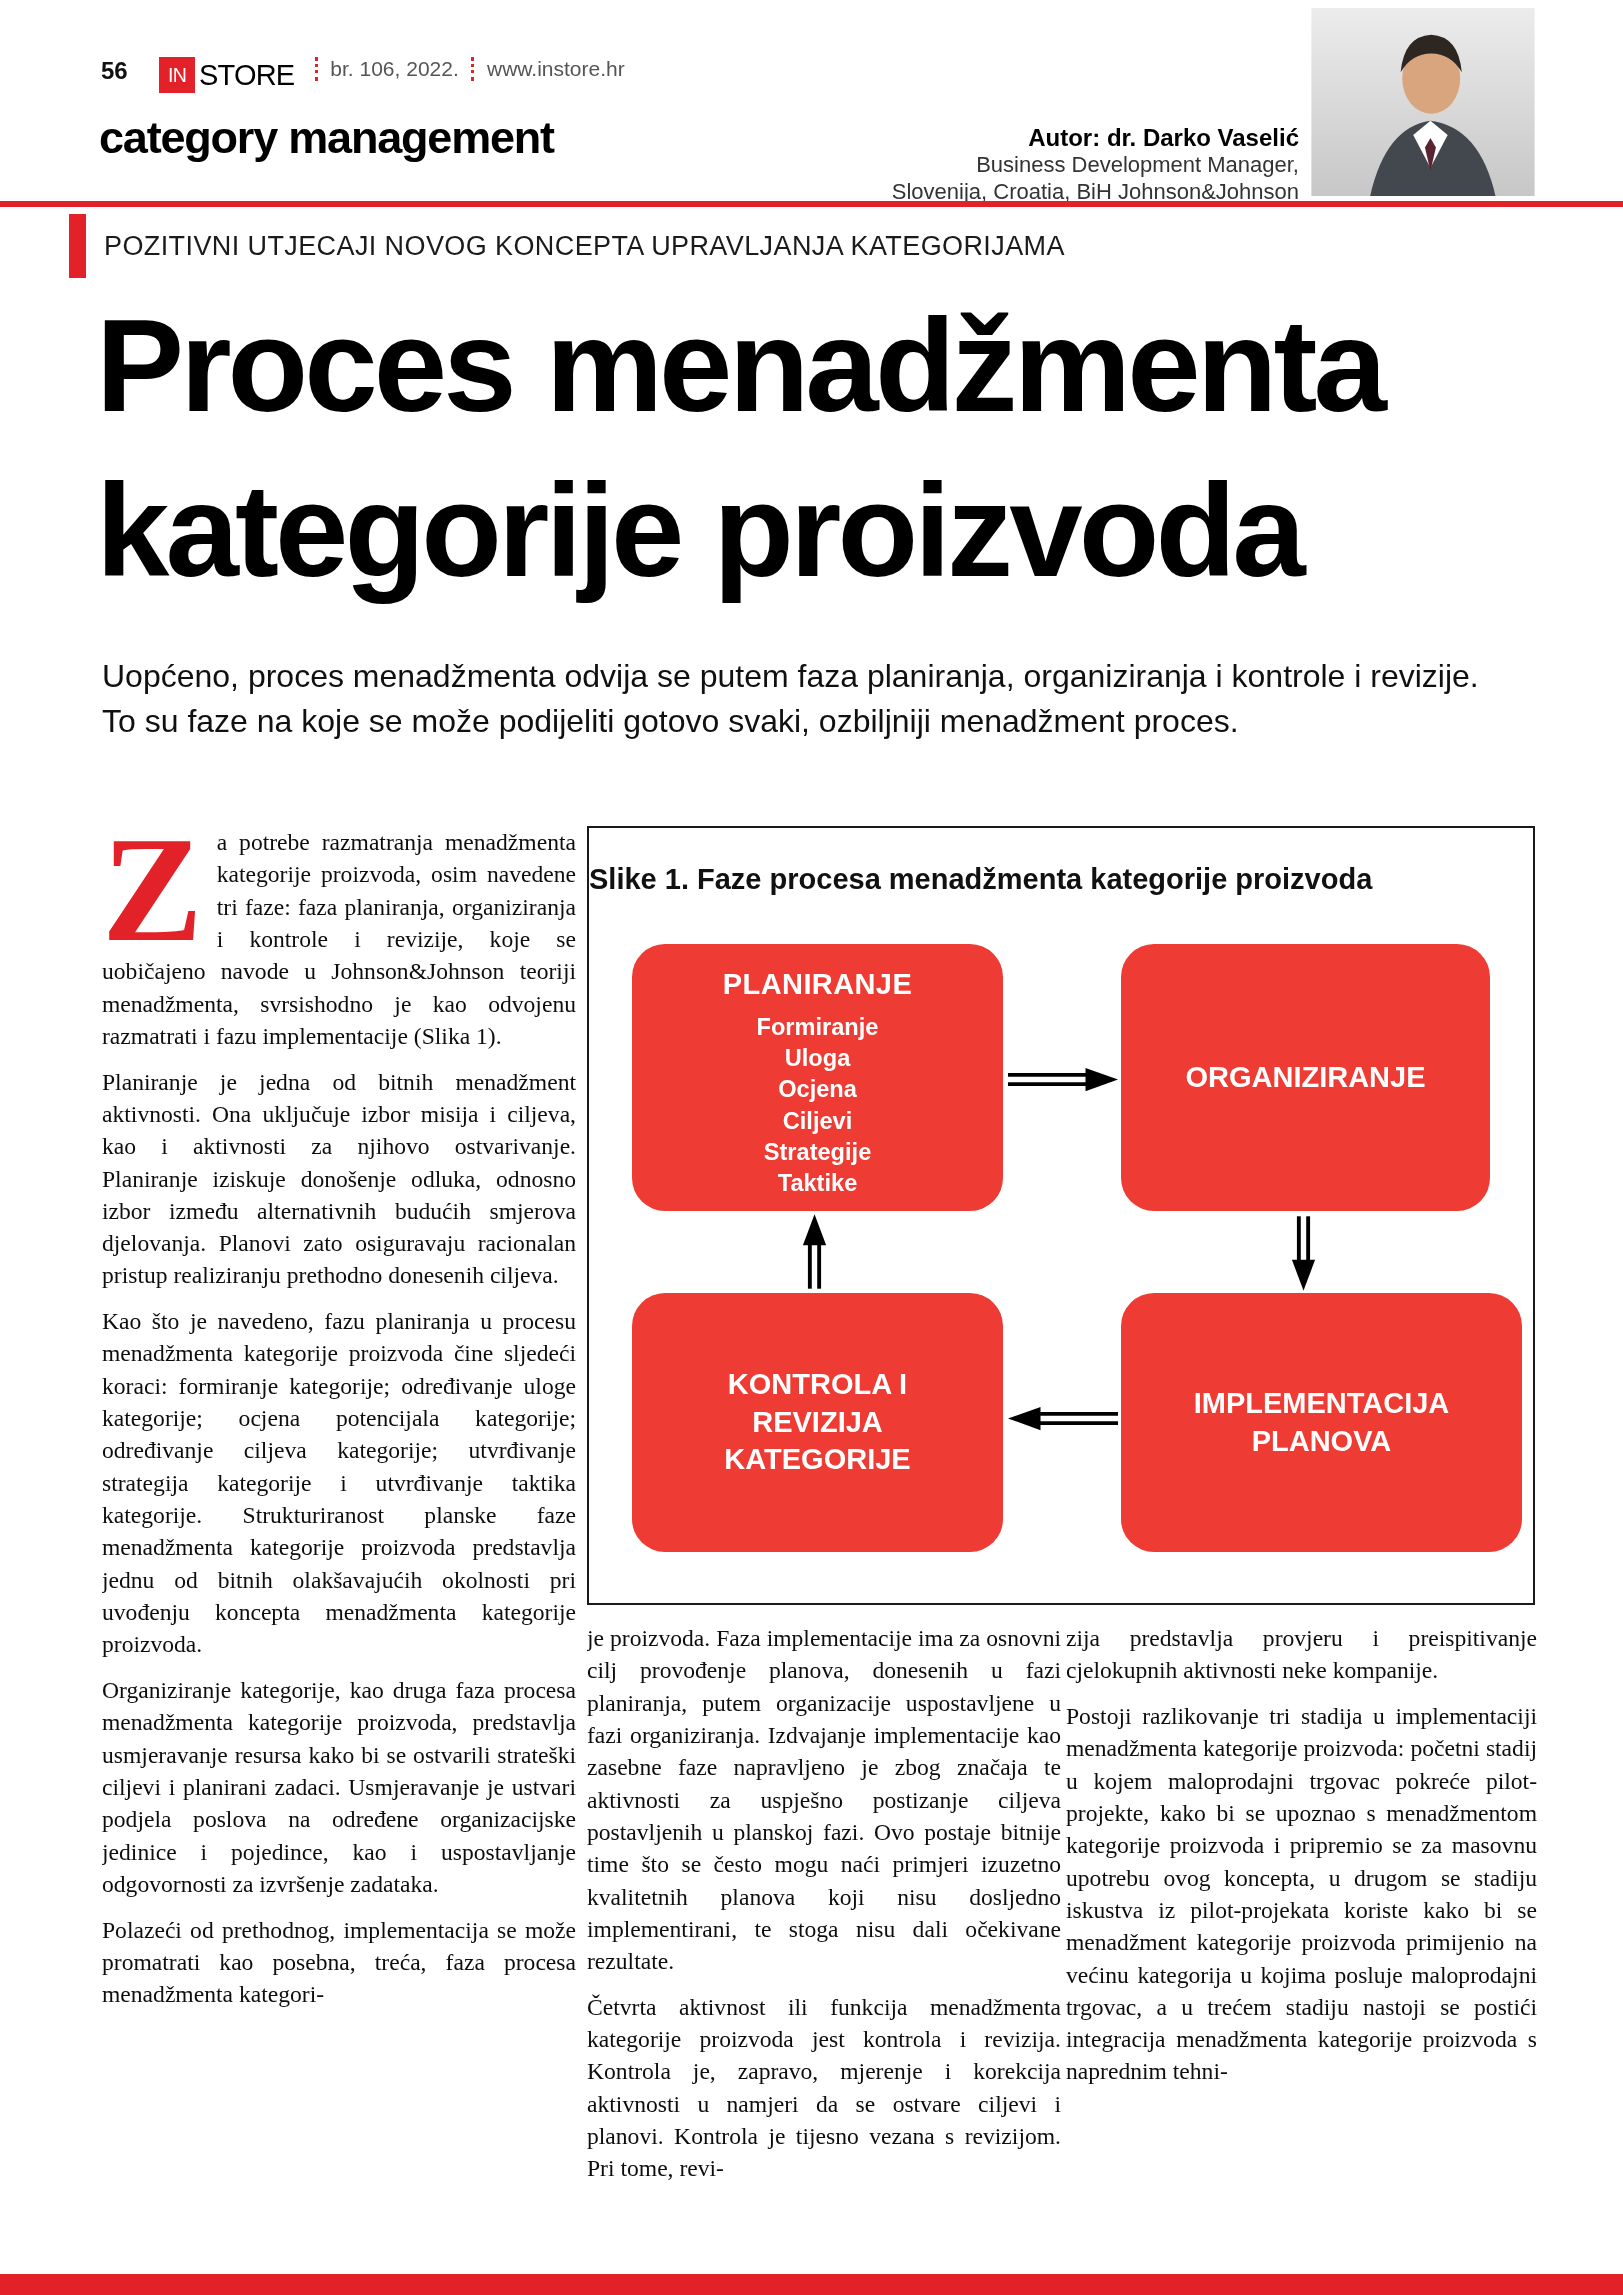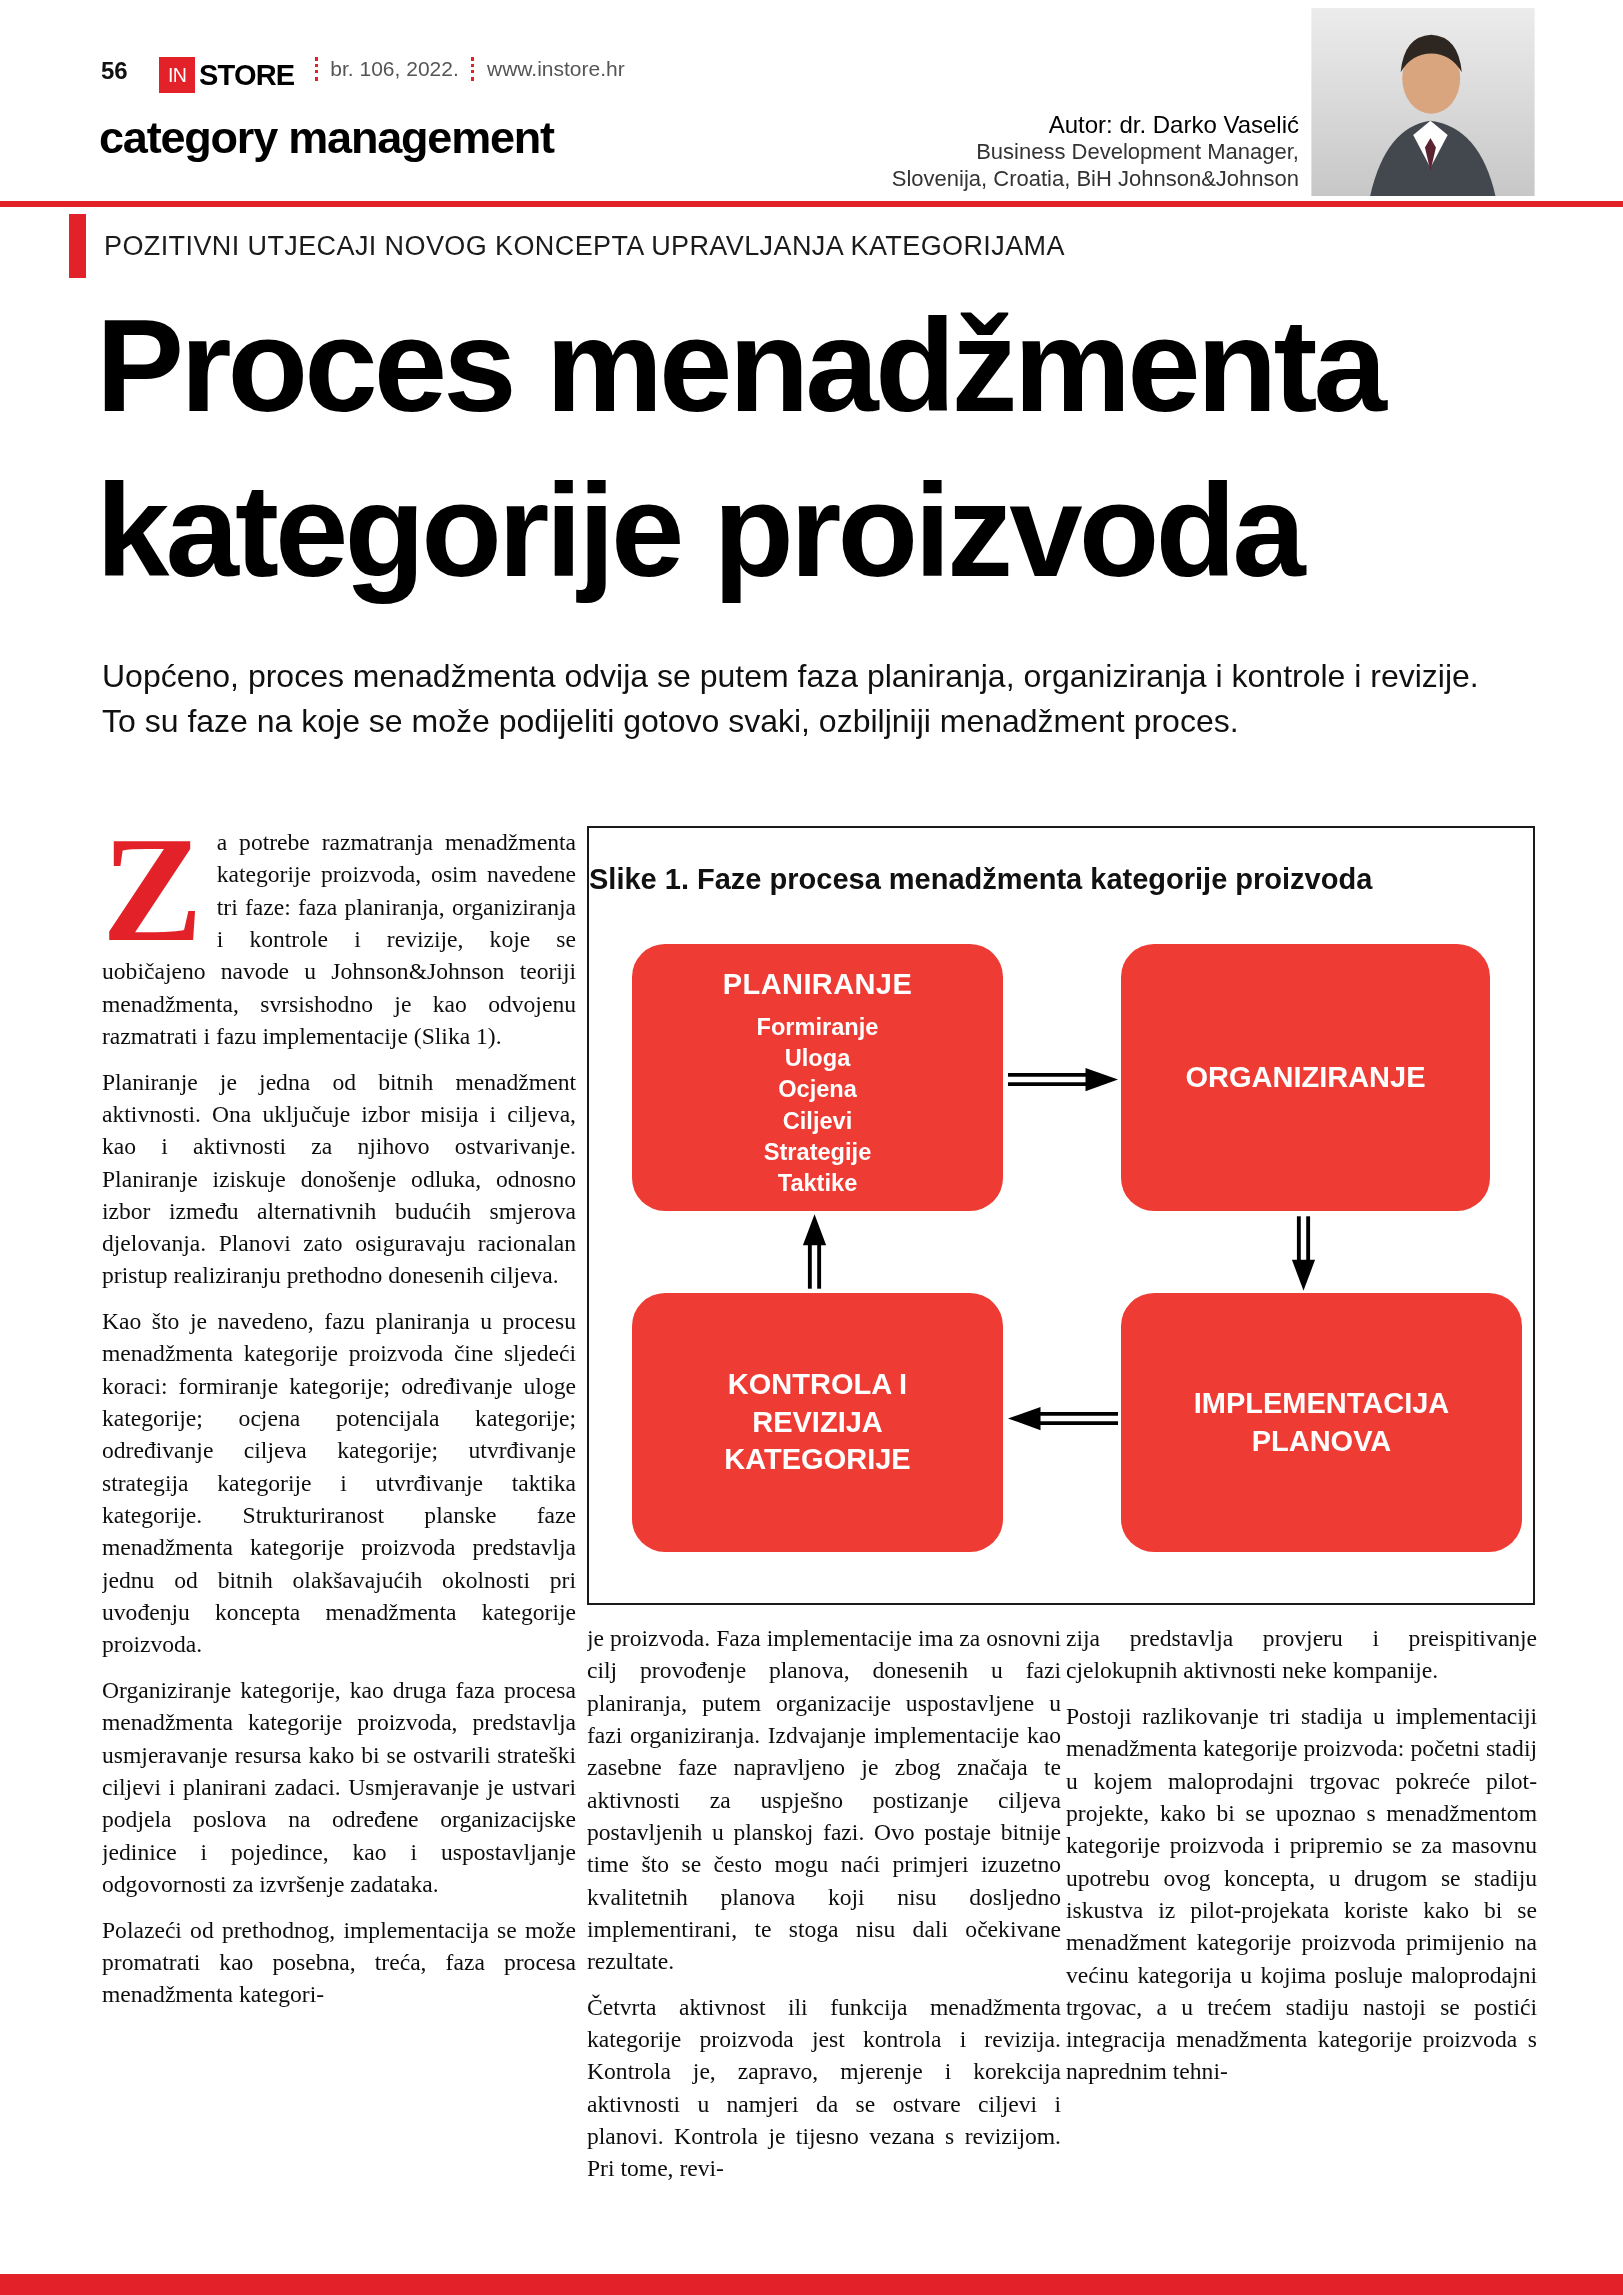--- a/index.html
+++ b/index.html
@@ -13,29 +13,29 @@
 
   
   .header-left { left:101px; top:57px; display:flex; align-items:flex-start; gap:15.7px; }
   .page-number { font-size:24px; font-weight:bold; color:#111; }
   .logo { display:flex; align-items:center; margin-left:15.7px; }
   .logo-in {
     background:var(--accent); color:#fff; width:36px; height:36px;
     display:flex; align-items:center; justify-content:center;
     font-size:19.6px; font-weight:normal; letter-spacing:-0.8px;
   }
-  .logo-store { font-size:29px; font-weight:700; letter-spacing:-0.8px; margin-left:3.9px; color:#000; }
+  .logo-store { font-size:29px; font-weight:400; letter-spacing:-0.8px; margin-left:3.9px; color:#000; }
   .meta { display:flex; align-items:center; gap:12.6px; margin-left:4.7px; }
   .meta-divider { width:0; height:23.6px; border-left:3.1px dotted var(--accent); }
   .meta-text { font-size:21px; color:#555; }
 
   .section-title { left:99px; top:112px; font-size:45px; font-weight:800; letter-spacing:-1.2px; color:#000; }
 
   .author-block { right:324px; top:110px; text-align:right; line-height:1.22; }
-  .author-line1 { font-size:24px; font-weight:normal; color:#000; }
+  .author-line1 { font-size:24px; font-weight:bold; color:#000;margin-top:13px; }
   .author-line { font-size:22px; color:#333; }
 
   .photo { left:1311px; top:7.9px; width:224px; height:188px; overflow:hidden; }
   .photo svg { display:block; }
 
   .red-rule { left:0; top:201px; width:1623px; height:5.5px; background:var(--accent); }
 
   
   .kicker-bar { left:69px; top:214px; width:17.3px; height:64px; background:var(--accent); }
   .kicker { left:104px; top:231px; font-size:27px; letter-spacing:0.4px; color:#1b1b1b; }

